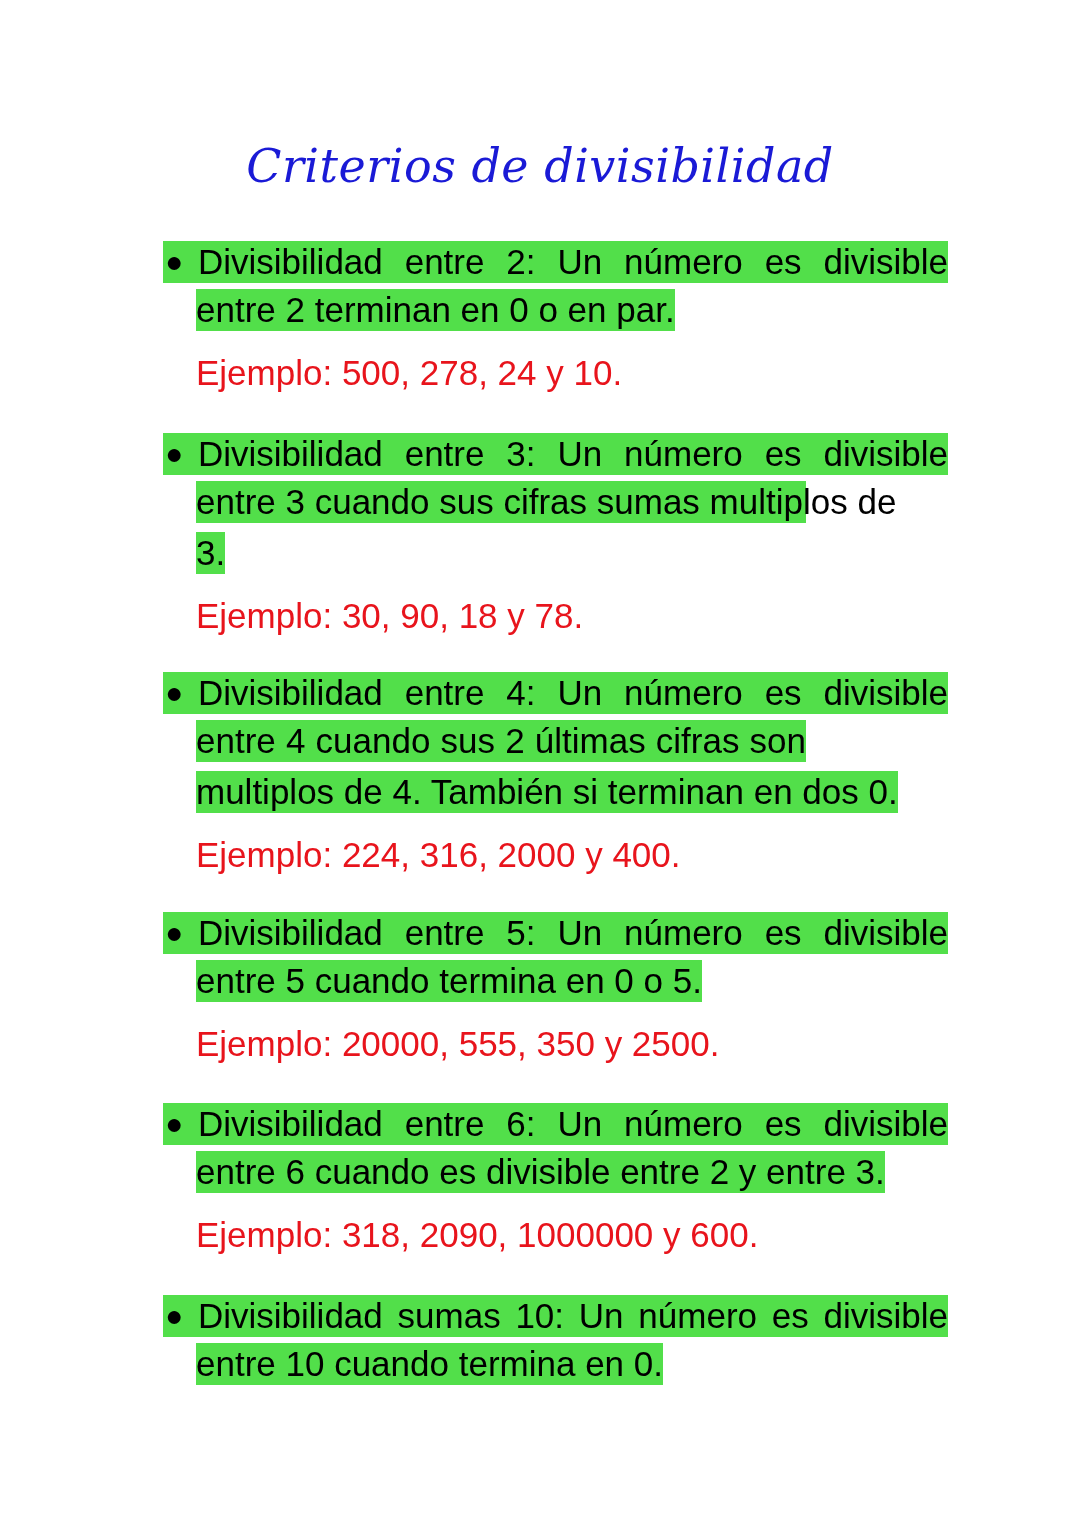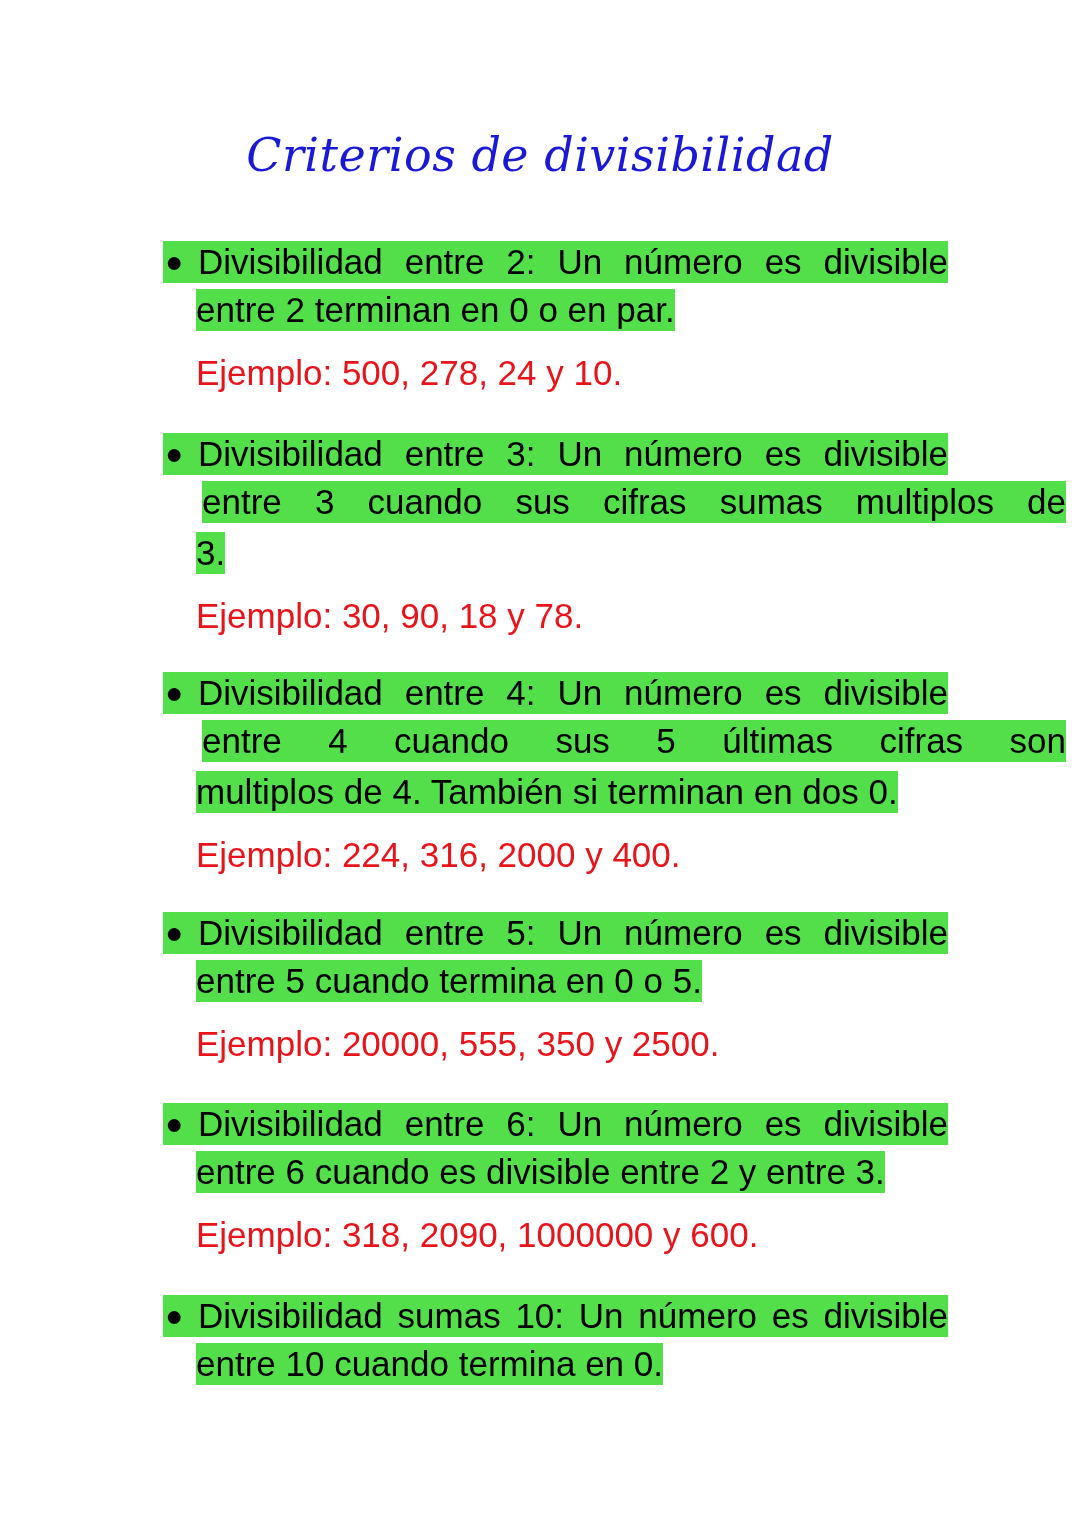--- a/index.html
+++ b/index.html
@@ -10,21 +10,21 @@
     body {
       width: 1080px;
       height: 1525px;
       position: relative;
       overflow: hidden;
       font-family: "Liberation Sans", sans-serif;
     }
     .title {
       position: absolute;
       left: 0;
-      top: 128px;
+      top: 139px;
       width: 1080px;
       text-align: center;
       font-family: "DejaVu Serif", serif;
       font-style: italic;
       font-size: 46px;
       color: #1a1ad6;
       letter-spacing: 0.5px;
     }
     .item {
       position: absolute;
@@ -65,24 +65,23 @@
     .justify {
       flex: 1;
       text-align: justify;
       text-align-last: justify;
     }
     .indent {
       padding-left: 33px;
     }
     .full {
       display: block;
-      width: 864px;
+      width: 610px;
       text-align: justify;
       text-align-last: justify;
-      margin-left: 6px;
     }
     .example {
       color: #e8141c;
       margin-top: 15px;
     }
   </style>
 </head>
 <body>
 
 <div class="title">Criterios de divisibilidad</div>
@@ -117,21 +116,21 @@
 </div>
 
 <div class="item" style="top:669px;">
   <div class="line first">
     <span class="hl">
       <span class="bullet">●</span>
       <span class="justify">Divisibilidad entre 4: Un número es divisible</span>
     </span>
   </div>
   <div class="line indent">
-    <span class="hl full">entre 4 cuando sus 5 últimas cifras son</span>
+    <span class="hl full">entre 4 cuando sus 2 últimas cifras son</span>
   </div>
   <div class="line indent">
     <span class="hl">multiplos de 4. También si terminan en dos 0.</span>
   </div>
   <div class="line indent example">Ejemplo: 224, 316, 2000 y 400.</div>
 </div>
 
 <div class="item" style="top:909px;">
   <div class="line first">
     <span class="hl">

